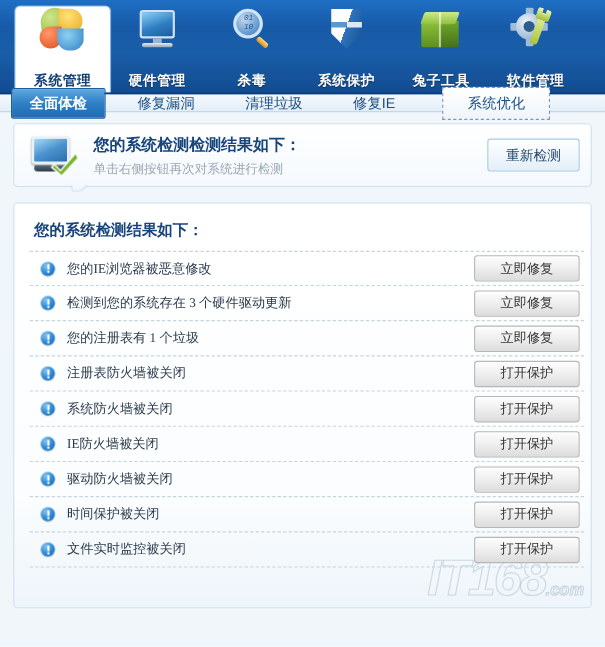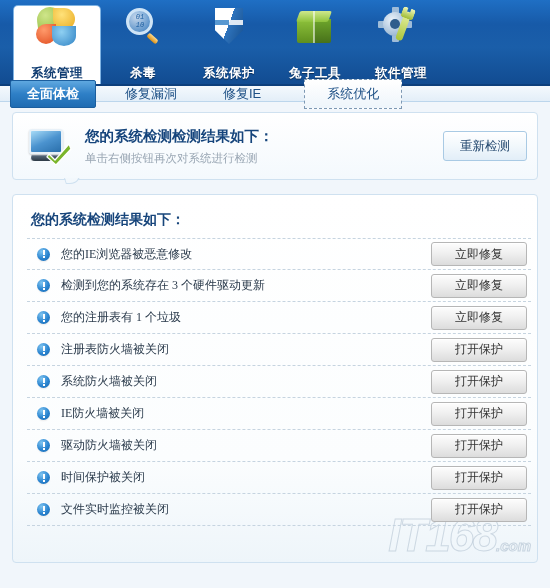--- a/index.html
+++ b/index.html
@@ -246,21 +246,21 @@
   
   .content {
     position: relative;
     padding: 10px 12px 0 12px;
     box-sizing: border-box;
   }
 
   
   .banner {
     position: relative;
-    height: 68px;
+    height: 58px;
     background: linear-gradient(180deg,#ffffff 0%, #f4f9fd 100%);
     border: 1px solid #cfe1f0;
     border-radius: 4px;
     display: flex;
     align-items: center;
     padding: 0 10px 0 14px;
     box-sizing: border-box;
   }
   .banner-tail {
     position: absolute;
@@ -443,20 +443,30 @@
         <span class="ic-pie">
           <i class="pie-a"></i>
             <i class="pie-b"></i>
             <i class="pie-c"></i>
             <i class="pie-d"></i>
         </span>
       </span>
       <span class="tb-label">系统管理</span>
     </div>
 
+    <div class="tb-item">
+      <span class="tb-icon">
+        <span class="ic-monitor">
+          <i class="mon-screen"></i>
+            <i class="mon-neck"></i>
+            <i class="mon-base"></i>
+        </span>
+      </span>
+      <span class="tb-label">硬件管理</span>
+    </div>
 
     <div class="tb-item">
       <span class="tb-icon">
         <span class="ic-mag">
           <i class="mag-ring"></i>
           <i class="mag-txt">01<br>10</i>
           <i class="mag-handle"></i>
         </span>
       </span>
       <span class="tb-label">杀毒</span>
@@ -496,20 +506,21 @@
         </span>
       </span>
       <span class="tb-label">软件管理</span>
     </div>
 
   </div>
 
   <div class="subtabs">
     <div class="subtab sel">全面体检</div>
     <div class="subtab">修复漏洞</div>
+    <div class="subtab">清理垃圾</div>
     <div class="subtab">修复IE</div>
     <div class="subtab focus">系统优化</div>
   </div>
 
   <div class="content">
 
     <div class="banner">
       <span class="banner-icon">
         <i class="bi-screen"></i>
         <i class="bi-stand"></i>

